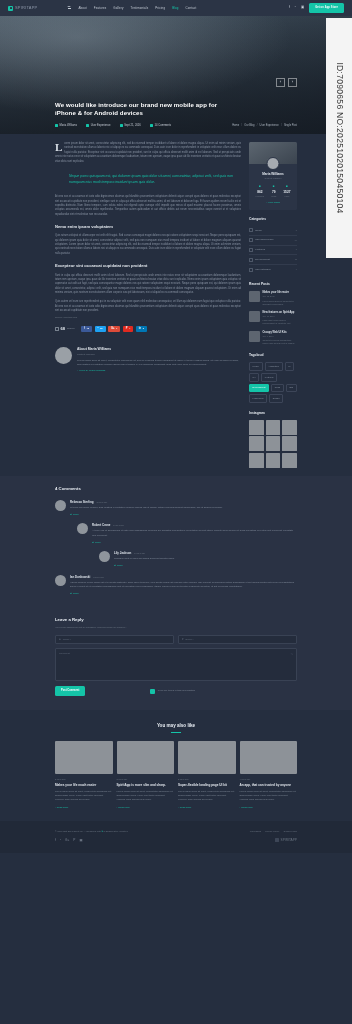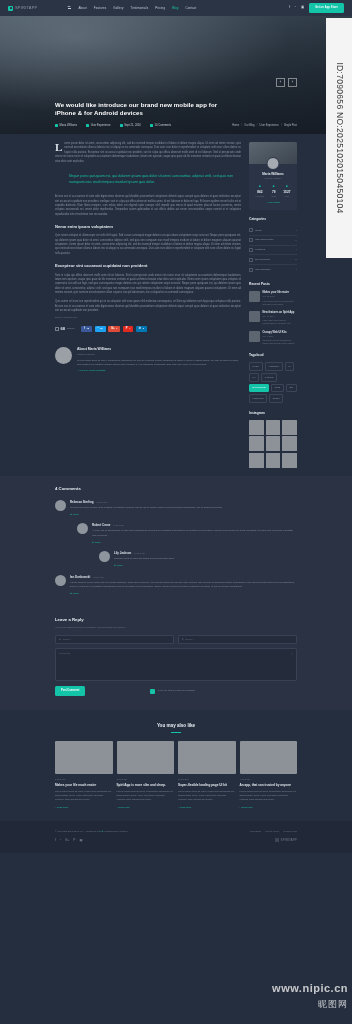--- a/index.html
+++ b/index.html
@@ -616,18 +616,14 @@
       <div class="flogo">
         <span class="m"></span>
         <span class="t"><span>SPIRIT</span><span>APP</span></span>
       </div>
     </div>
   </div>
 
   <div class="wm-r">
     <span>ID:7090656 NO:20251020150450104</span>
   </div>
-  <div class="wm-b">
-    <div class="cn">www.nipic.cn</div>
-    <div class="zh">昵图网</div>
-  </div>
 
 </div>
 
 </body></html>

